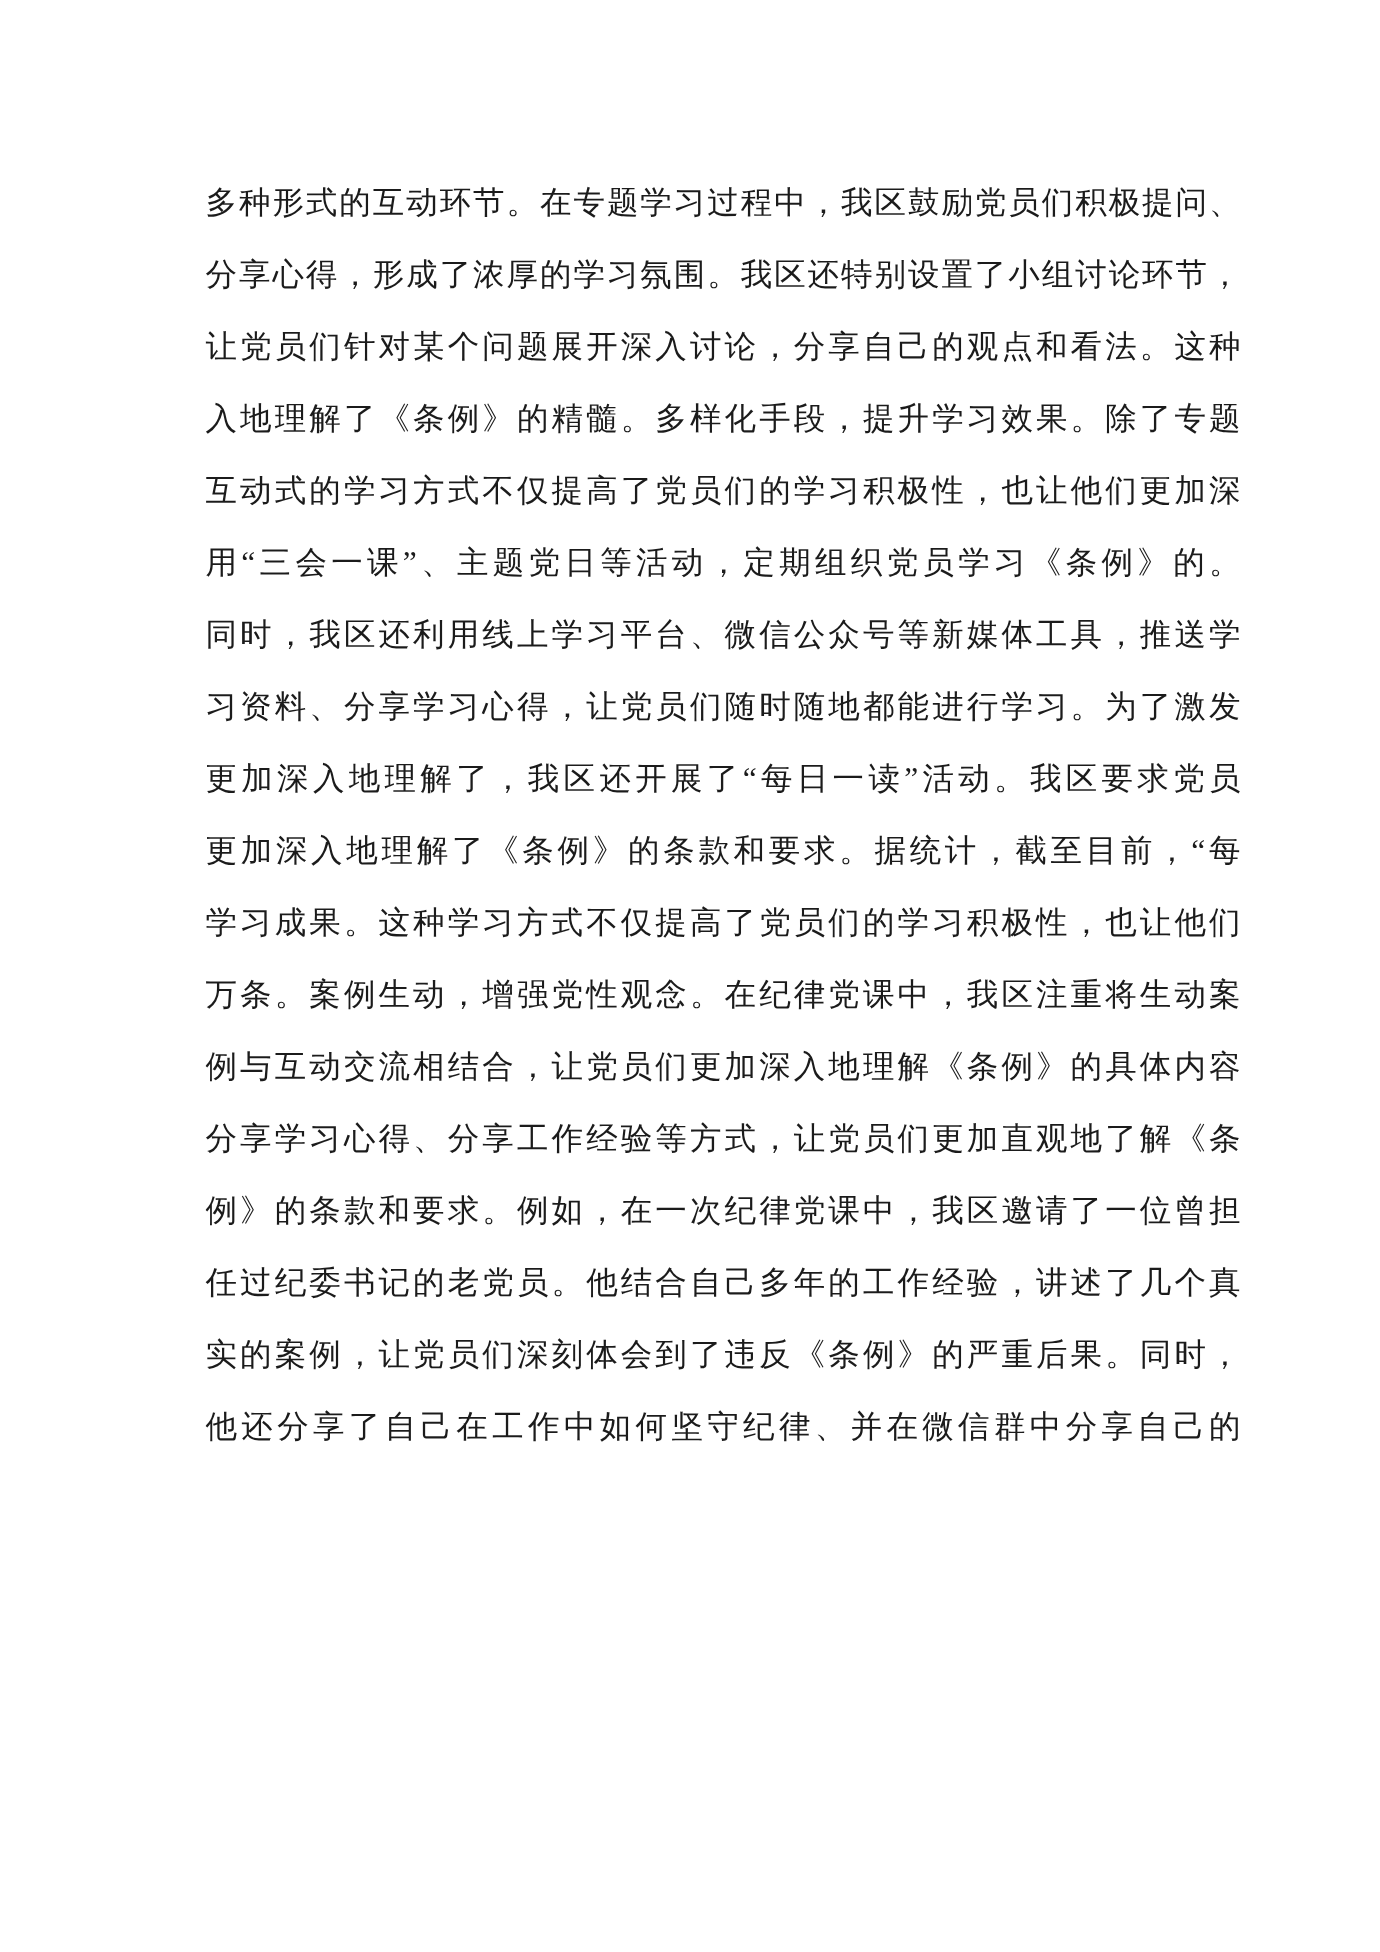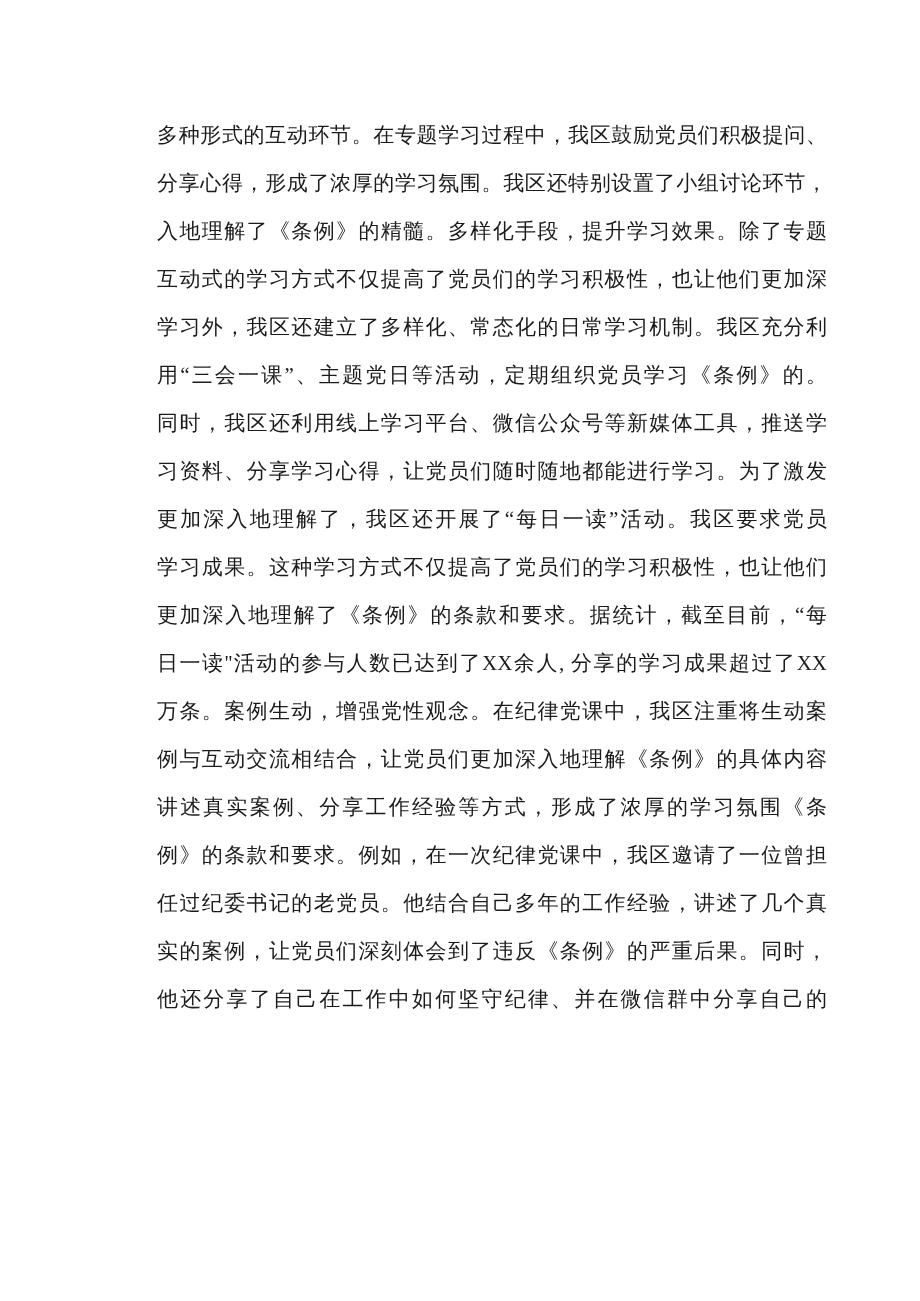--- a/index.html
+++ b/index.html
@@ -33,41 +33,39 @@
     display: block;
     height: 48px;
     line-height: 48px;
     font-size: 21px;
     text-align: justify;
     text-align-last: justify;
     text-justify: inter-character;
     overflow: hidden;
     white-space: normal;
     letter-spacing: 0;
-    margin-left: 20px;
   }
 </style>
 </head>
 <body>
 
 <div class="page">
   <div class="text-block">
     <div class="line">多种形式的互动环节。在专题学习过程中，我区鼓励党员们积极提问、</div>
     <div class="line">分享心得，形成了浓厚的学习氛围。我区还特别设置了小组讨论环节，</div>
+    <div class="line">让党员们针对某个问题展开深入讨论，分享自己的观点和看法。这种</div>
     <div class="line">入地理解了《条例》的精髓。多样化手段，提升学习效果。除了专题</div>
     <div class="line">互动式的学习方式不仅提高了党员们的学习积极性，也让他们更加深</div>
-    <div class="line">学习外，我区还建立了多样化、常态化的日常学习机制。我区充分利</div>
     <div class="line">用“三会一课”、主题党日等活动，定期组织党员学习《条例》的。</div>
     <div class="line">同时，我区还利用线上学习平台、微信公众号等新媒体工具，推送学</div>
     <div class="line">习资料、分享学习心得，让党员们随时随地都能进行学习。为了激发</div>
     <div class="line">更加深入地理解了，我区还开展了“每日一读”活动。我区要求党员</div>
+    <div class="line">更加深入地理解了《条例》的条款和要求。据统计，截至目前，“每</div>
     <div class="line">学习成果。这种学习方式不仅提高了党员们的学习积极性，也让他们</div>
-    <div class="line">更加深入地理解了《条例》的条款和要求。据统计，截至目前，“每</div>
-    <div class="line">日一读''活动的参与人数已达到了XX余人, 分享的学习成果超过了XX</div>
     <div class="line">万条。案例生动，增强党性观念。在纪律党课中，我区注重将生动案</div>
     <div class="line">例与互动交流相结合，让党员们更加深入地理解《条例》的具体内容</div>
-    <div class="line">讲述真实案例、分享工作经验等方式，形成了浓厚的学习氛围《条</div>
+    <div class="line">分享学习心得、分享工作经验等方式，让党员们更加直观地了解《条</div>
     <div class="line">例》的条款和要求。例如，在一次纪律党课中，我区邀请了一位曾担</div>
     <div class="line">任过纪委书记的老党员。他结合自己多年的工作经验，讲述了几个真</div>
     <div class="line">实的案例，让党员们深刻体会到了违反《条例》的严重后果。同时，</div>
     <div class="line">他还分享了自己在工作中如何坚守纪律、并在微信群中分享自己的</div>
   </div>
 </div>
 
 </body></html>

